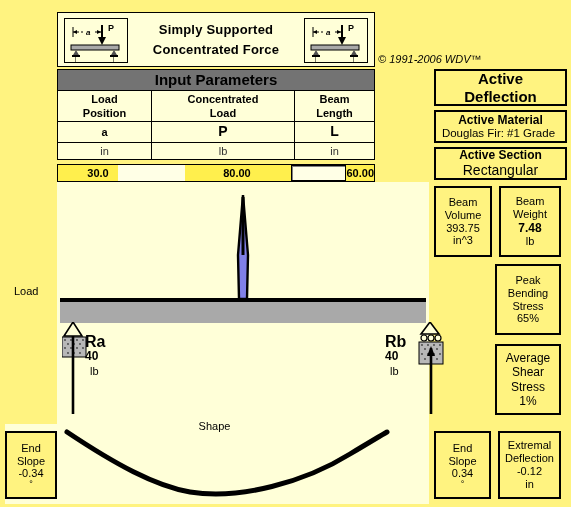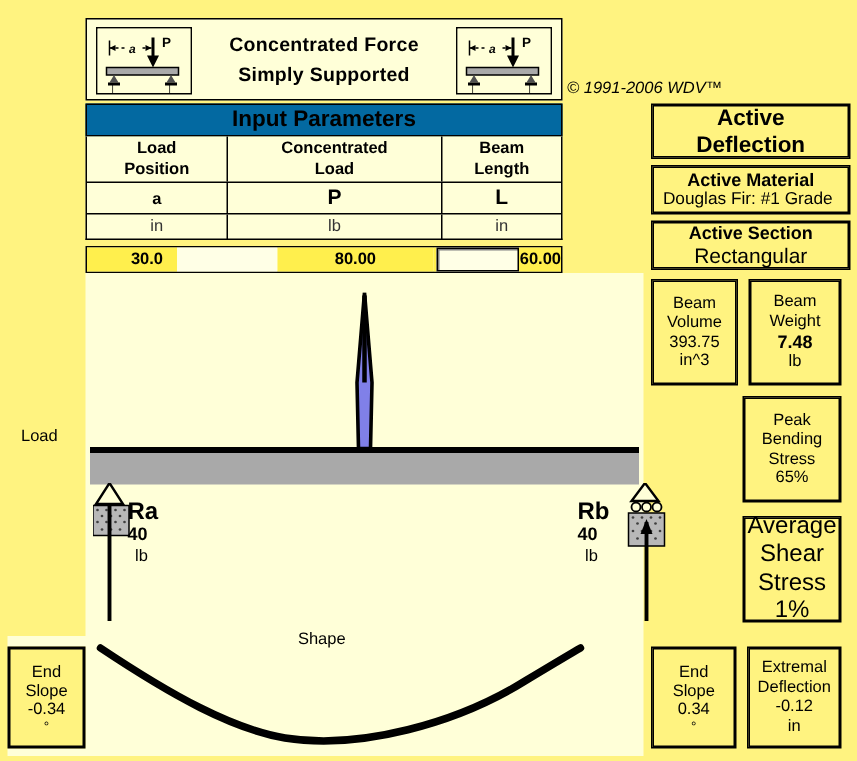--- a/index.html
+++ b/index.html
@@ -83,21 +83,21 @@
     left: 57px;
     top: 69px;
     width: 318px;
     height: 113px;
     box-sizing: border-box;
   }
   #input-title {
     box-sizing: border-box;
     height: 22px;
     border: 1px solid #000;
-    background: #0369a1;
+    background: #737373;
     font-weight: bold;
     font-size: 15px;
     text-align: center;
     line-height: 20px;
   }
   #input-grid {
     box-sizing: border-box;
     border: 1px solid #000;
     border-top: none;
     background: #ffffd8;
@@ -213,21 +213,21 @@
     width: 66px;
     height: 71px;
     font-size: 11px;
   }
   #shear-box {
     position: absolute;
     left: 495px;
     top: 344px;
     width: 66px;
     height: 71px;
-    font-size: 16px;
+    font-size: 12px;
   }
 
   #end-slope-left {
     position: absolute;
     left: 5px;
     top: 431px;
     width: 52px;
     height: 68px;
     font-size: 11px;
   }
@@ -352,22 +352,22 @@
       <rect x="7" y="36" width="8" height="2" fill="#000"></rect>
       <polygon points="49,31 46,36 52,36" fill="#505050"></polygon>
       <rect x="45" y="36" width="8" height="2" fill="#000"></rect>
 
       <text x="8" y="43" font-family="Liberation Sans, sans-serif" font-size="7" fill="#000">⌡</text>
       <text x="46" y="43" font-family="Liberation Sans, sans-serif" font-size="7" fill="#000">⌡</text>
     </svg>
   </div>
 
   <div class="hdr-mid">
+    <div>Simply Supported</div>
     <div>Concentrated Force</div>
-    <div>Simply Supported</div>
   </div>
 
   <div class="beam-icon right">
     <svg width="62" height="43" viewBox="0 0 62 43">
       <rect x="0" y="0" width="62" height="43" fill="#ffffd8"></rect>
       <line x1="8" y1="13" x2="18" y2="13" stroke="#000" stroke-width="1" stroke-dasharray="2,2"></line>
       <line x1="30" y1="13" x2="36" y2="13" stroke="#000" stroke-width="1" stroke-dasharray="2,2"></line>
       <polygon points="8,13 12,11 12,15" fill="#000"></polygon>
       <polygon points="36,13 32,11 32,15" fill="#000"></polygon>
       <line x1="8" y1="8" x2="8" y2="18" stroke="#000" stroke-width="1"></line>

